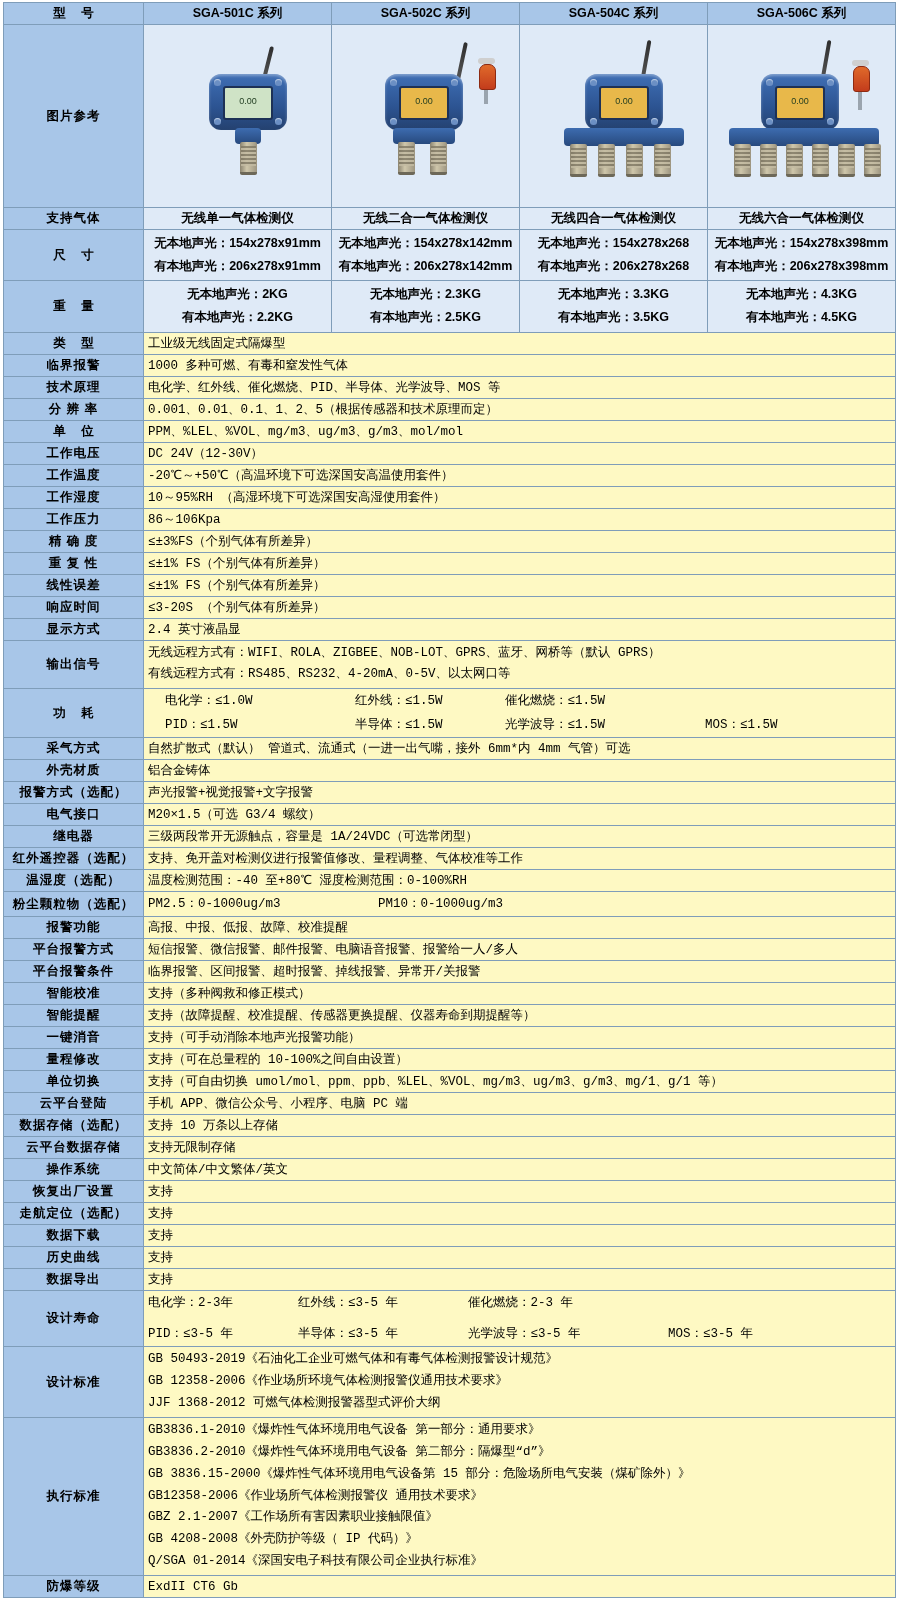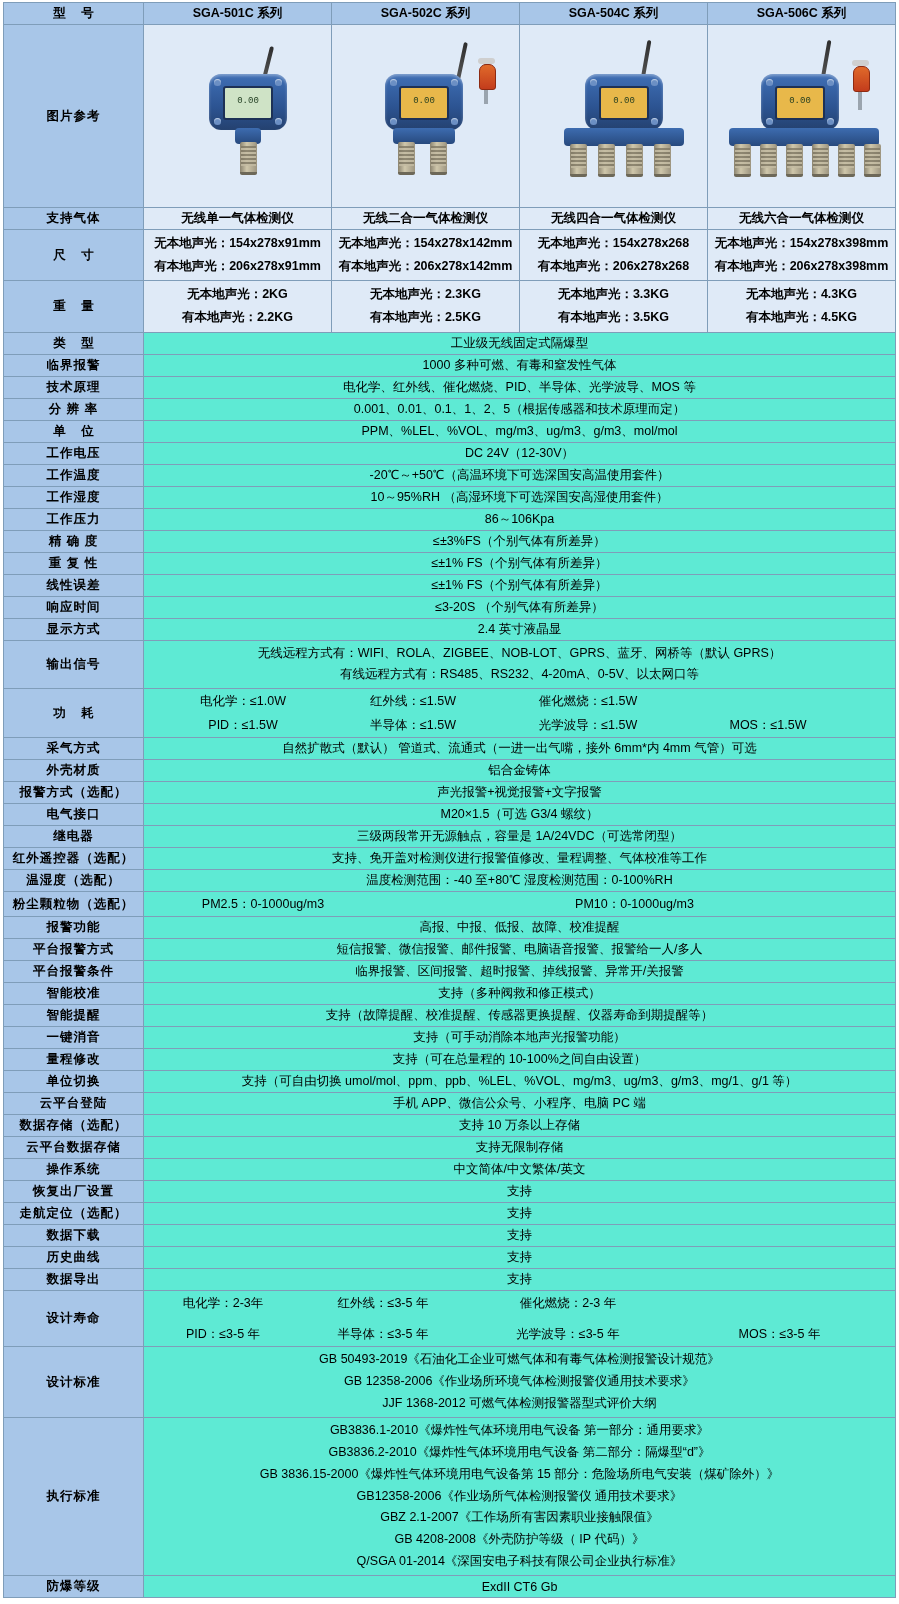--- a/index.html
+++ b/index.html
@@ -33,23 +33,24 @@
     letter-spacing: 1px;
     color: #1a1a1a;
     padding: 4px 2px;
   }
   td.lbl.sp {
     letter-spacing: 6px;
     text-indent: 6px;
   }
   
   td.val {
-    background: #5eead4;
-    text-align: center;
+    background: #fef9c3;
+    text-align: left;
     padding-left: 6px;
+    font-family: Liberation Mono, monospace;
   }
   td.model {
     background: #a8c6e8;
     text-align: center;
     font-weight: bold;
     font-size: 12.5px;
   }
   td.imgcell {
     background: #dfeaf7;
     text-align: center;
@@ -75,20 +76,21 @@
   .lines > div {
     line-height: 1.75;
   }
 
   
   .pwr {
     display: grid;
     grid-template-columns: 190px 150px 200px 160px;
     row-gap: 4px;
     line-height: 1.6;
+    margin-left: 17px;
   }
   .dust {
     display: grid;
     grid-template-columns: 230px auto;
     line-height: 1.6;
   }
   .life {
     display: grid;
     grid-template-columns: 150px 170px 200px auto;
     row-gap: 11px;
@@ -122,21 +124,21 @@
     height: 30px;
     background: #cfe3c6;
     border: 2px solid #1d3156;
     border-radius: 3px;
     overflow: hidden;
   }
   .dev-screen.amber { background: #e8b84a; }
   .dev-screen .lcdtxt {
     display: block;
     margin-top: 8px;
-    font-family: Liberation Mono, monospace;
+    font-family: Liberation Sans, sans-serif;
     font-size: 9px;
     color: #1f3b1f;
     text-align: center;
   }
   .dev-bolt {
     position: absolute;
     width: 7px; height: 7px;
     background: #6b8fc4;
     border-radius: 50%;
     box-shadow: inset 0 1px 1px rgba(255,255,255,.6);

